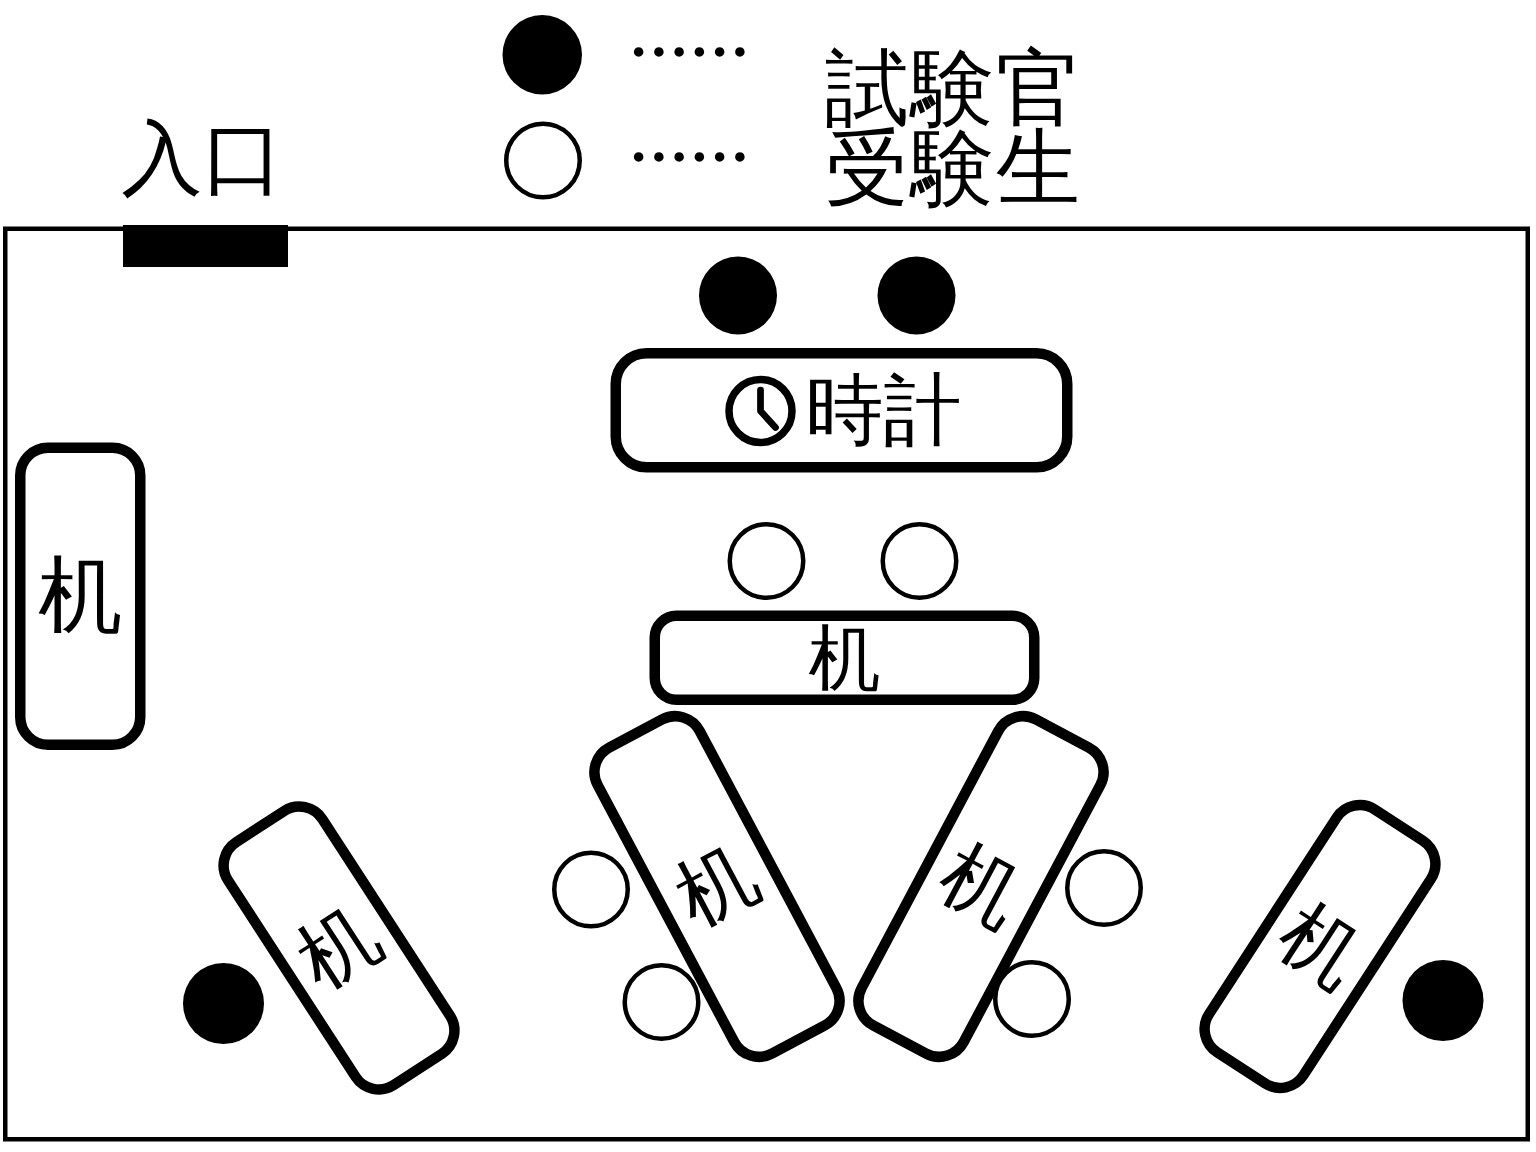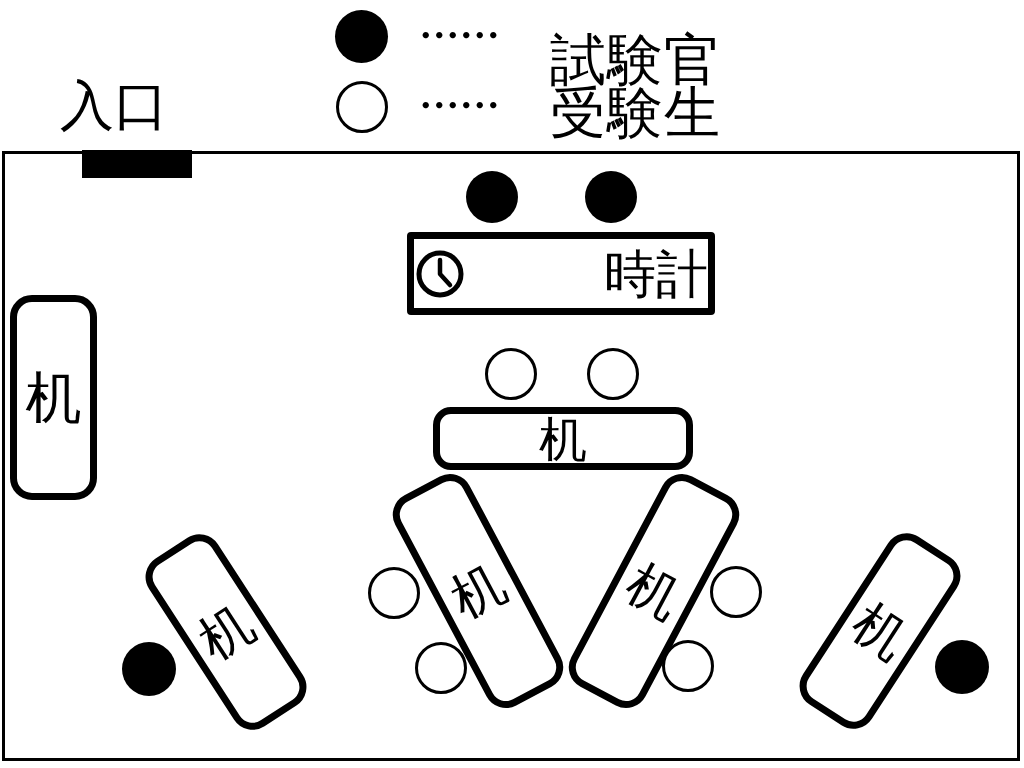--- a/index.html
+++ b/index.html
@@ -11,21 +11,21 @@
   }
   .abs { position:absolute; }
 
   
   .room {
     left:2px; top:151px; width:1018px; height:610px;
     border:3px solid #000; background:#fff;
   }
   .entrance-bar { left:82px; top:150px; width:110px; height:28px; background:#000; }
   .entrance-label {
-    left:60px; top:79px; width:150px; text-align:left;
+    left:60px; top:79px; width:150px; text-align:center;
     font-size:54px; line-height:1; font-weight:500; white-space:nowrap;
   }
 
   
   .legend-filled-circle { left:335px; top:10px; width:53px; height:53px; border-radius:50%; background:#000; }
   .legend-open-circle   { left:336px; top:81px; width:52px; height:52px; border-radius:50%; background:#fff; border:3px solid #000; }
   .leader-dots {
     font-size:18px; font-weight:bold; letter-spacing:2px; line-height:18px; white-space:nowrap;
   }
   .leader-dots.row1 { left:420px; top:27px; }
@@ -34,22 +34,22 @@
   .legend-label.row1 { left:550px; top:8px;margin-top:24px; }
   .legend-label.row2 { left:550px; top:85px; }
 
   
   .desk {
     position:absolute; background:#fff; border:7px solid #000; border-radius:22px;
     display:flex; align-items:center; justify-content:center;
   }
   .desk-label { font-size:52px; line-height:1; font-weight:500; white-space:nowrap; }
 
-  .clock-desk { left:407px; top:232px; width:308px; height:83px; border-radius:4px;
-                justify-content:space-between; padding-right:0; gap:4px; }
+  .clock-desk { left:407px; top:232px; width:308px; height:83px; border-radius:24px;
+                justify-content:center; padding-right:0; gap:4px; }
   .clock-desk .desk-label { font-size:52px; }
 
   .center-desk { left:433px; top:407px; width:260px; height:63px; border-radius:18px; }
   .center-desk .desk-label { font-size:48px; }
 
   .left-wall-desk { left:10px; top:295px; width:87px; height:205px; }
   .left-wall-desk .desk-label { font-size:56px; }
 
   .left-angled-desk  { left:436px; top:472px; width:84px; height:238px; transform:rotate(-28deg); }
   .right-angled-desk { left:612px; top:472px; width:84px; height:238px; transform:rotate(28deg); }

